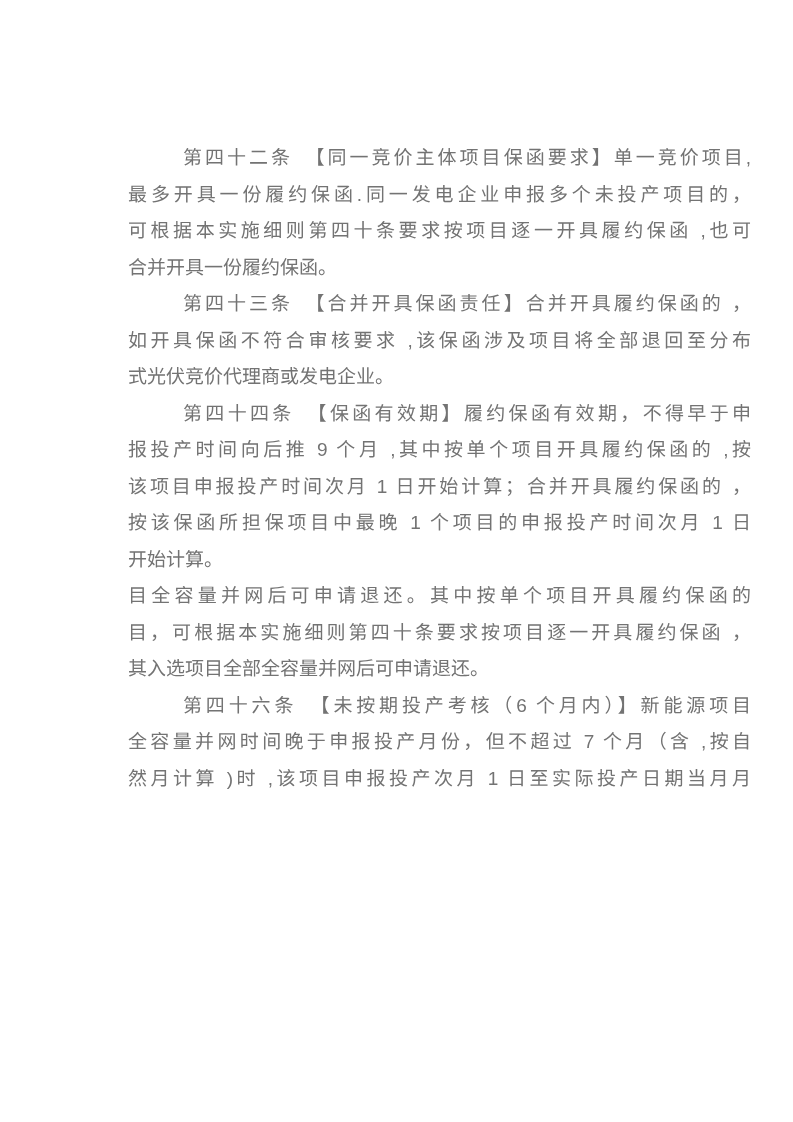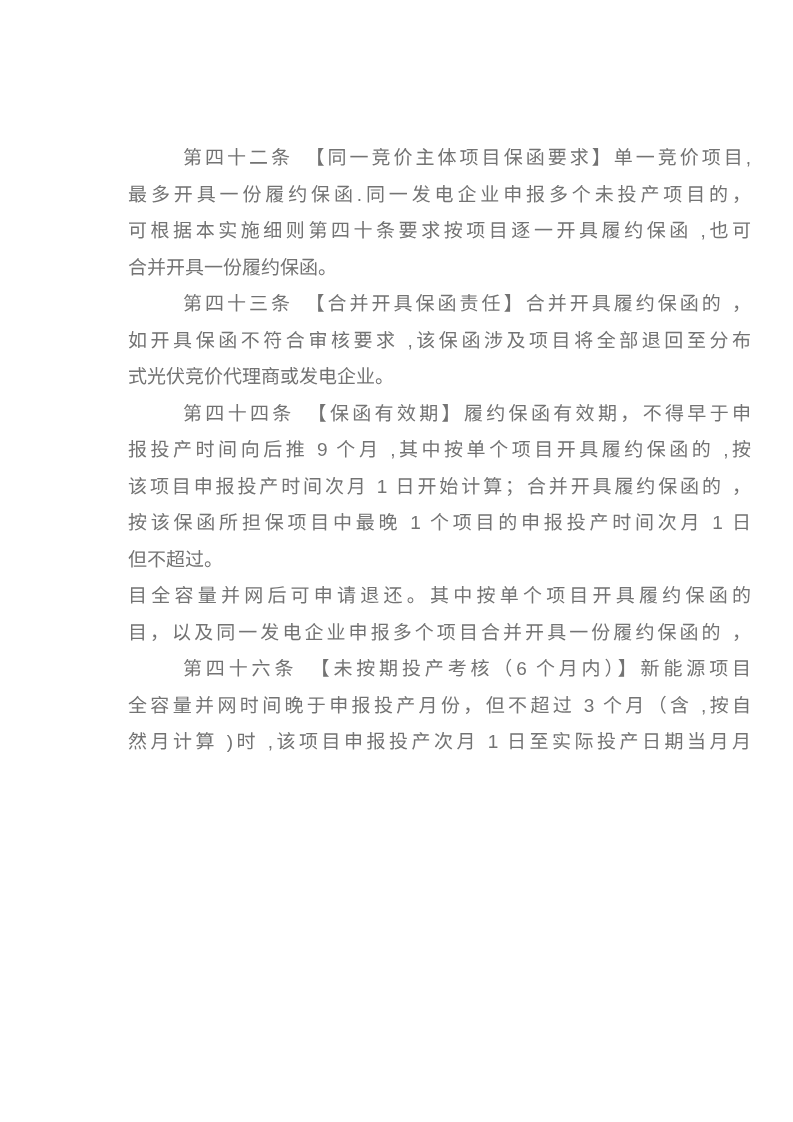--- a/index.html
+++ b/index.html
@@ -60,25 +60,26 @@
       <div class="paragraph">
         <div class="text-line first">第四十三条　【合并开具保函责任】合并开具履约保函的 ，</div>
         <div class="text-line">如开具保函不符合审核要求 ,该保函涉及项目将全部退回至分布</div>
         <div class="text-line last">式光伏竞价代理商或发电企业。</div>
       </div>
       <div class="paragraph">
         <div class="text-line first">第四十四条　【保函有效期】履约保函有效期，不得早于申</div>
         <div class="text-line">报投产时间向后推 9 个月 ,其中按单个项目开具履约保函的 ,按</div>
         <div class="text-line">该项目申报投产时间次月 1 日开始计算；合并开具履约保函的 ，</div>
         <div class="text-line">按该保函所担保项目中最晚 1 个项目的申报投产时间次月 1 日</div>
-        <div class="text-line last">但不超过。</div>
+        <div class="text-line last">开始计算。</div>
       </div>
       <div class="paragraph">
         <div class="text-line">目全容量并网后可申请退还。其中按单个项目开具履约保函的</div>
-        <div class="text-line">目，以及同一发电企业申报多个项目合并开具一份履约保函的 ，</div>
+        <div class="text-line">目，可根据本实施细则第四十条要求按项目逐一开具履约保函 ，</div>
+        <div class="text-line last">其入选项目全部全容量并网后可申请退还。</div>
       </div>
       <div class="paragraph">
         <div class="text-line first">第四十六条　【未按期投产考核（6 个月内）】新能源项目</div>
-        <div class="text-line">全容量并网时间晚于申报投产月份，但不超过 3 个月（含 ,按自</div>
+        <div class="text-line">全容量并网时间晚于申报投产月份，但不超过 7 个月（含 ,按自</div>
         <div class="text-line">然月计算 )时 ,该项目申报投产次月 1 日至实际投产日期当月月</div>
       </div>
     </div>
 </div>
 
 </body></html>

